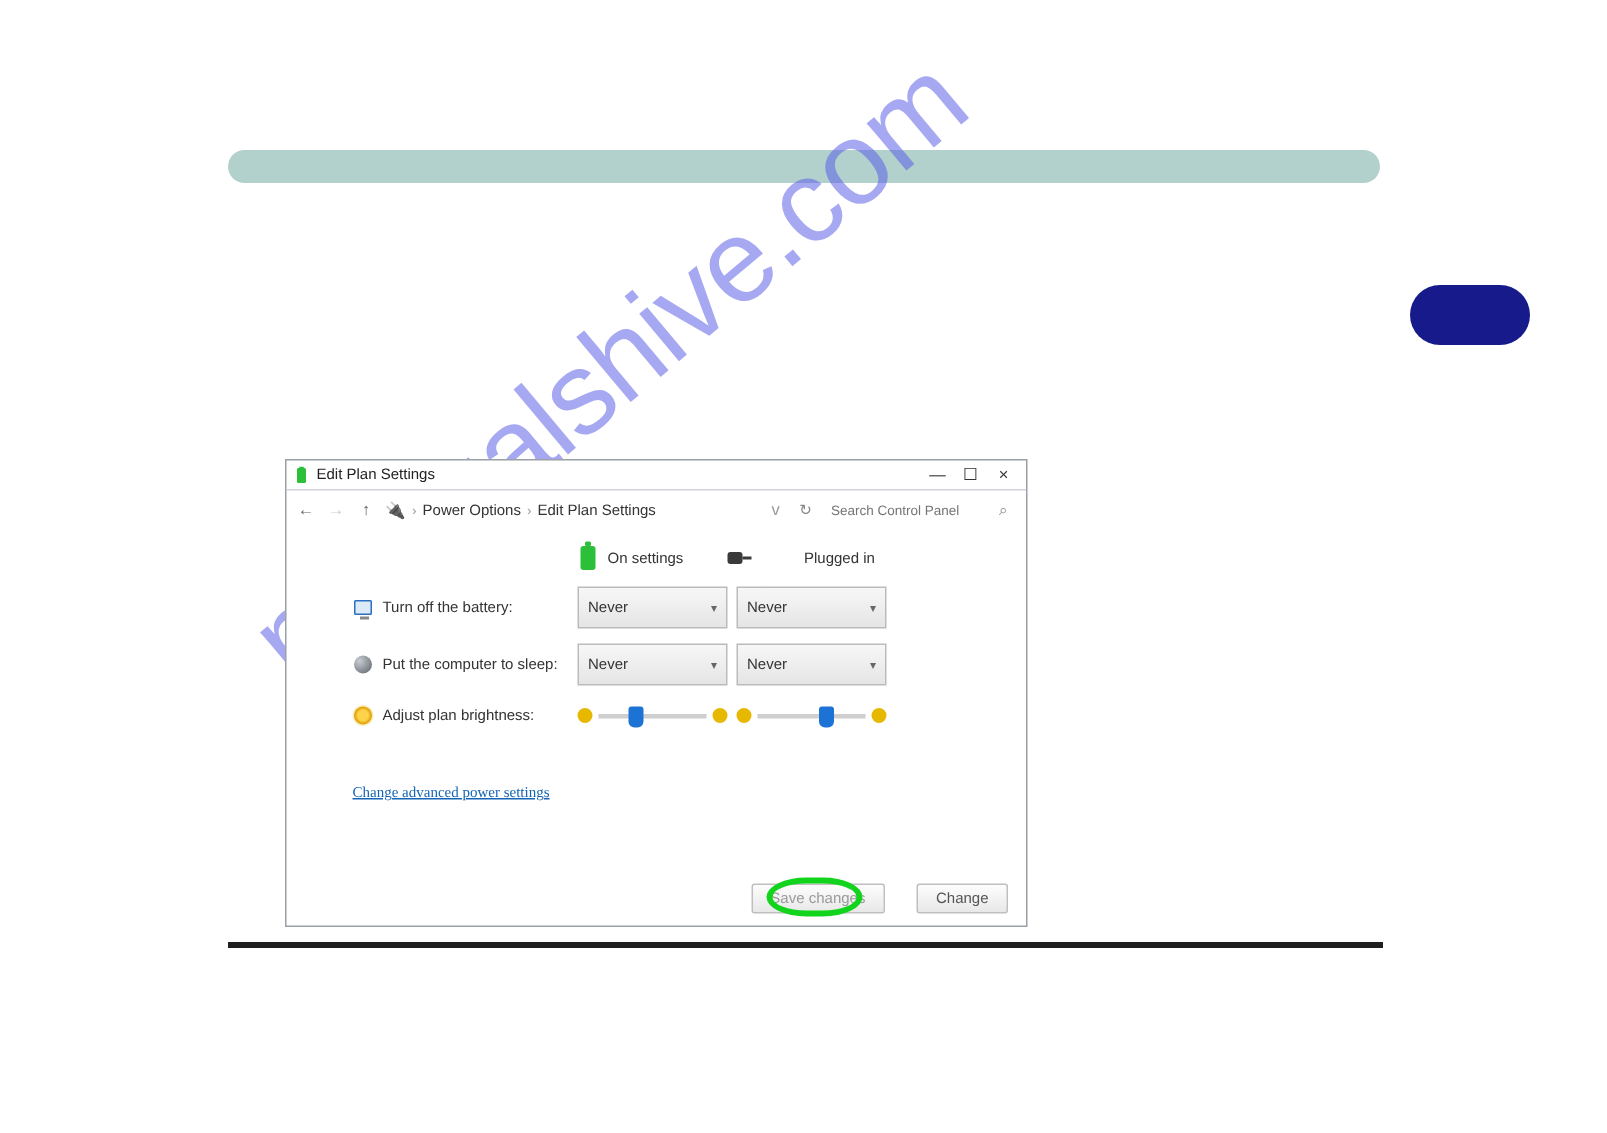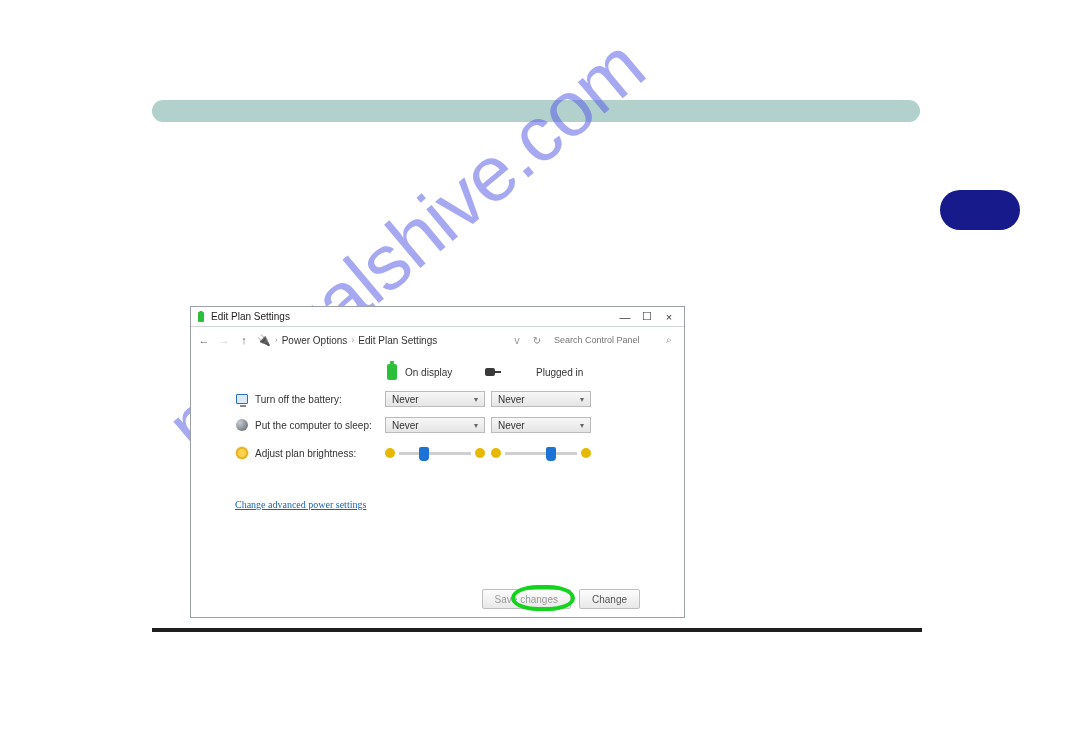--- a/index.html
+++ b/index.html
@@ -185,21 +185,21 @@
   .row .icon-box {
     width:14px; height:14px;
     display:inline-flex;align-items:center;justify-content:center;
   }
   .monitor-icon { width:12px; height:10px; border:1px solid #2a6fc0; background:#dce9f7; border-radius:1px; position:relative; }
   .monitor-icon::after { content:''; position:absolute; left:3px; top:10px; width:6px; height:2px; background:#888; }
   .moon-icon { width:12px;height:12px;border-radius:50%;background:radial-gradient(circle at 30% 30%, #c7cdd3, #5a6066); }
   .sun-icon { width:12px; height:12px; border-radius:50%; background: radial-gradient(circle,#ffd24a 40%, #d99a00 70%); box-shadow: 0 0 2px #e6b300; }
 
   .select {
-    width: 100px; height: 16px;
+    width: 100px; height: 28px;
     background: linear-gradient(#f7f7f7,#e5e5e5);
     border: 1px solid #bbb;
     display:flex; align-items:center; justify-content:space-between;
     padding: 0 6px;
     font-size:10px; color:#333;
   }
   .select .chev { font-size:8px; color:#666; }
 
   .slider {
     width: 100px; height: 20px; position:relative;
@@ -214,23 +214,23 @@
     margin-top: 26px;
     color:#1565b5;
     text-decoration: underline;
     font-size:10px;
     font-family:Liberation Serif, serif;
   }
 
   .footer {
     position:absolute;
     bottom: 8px;
-    right: 44px;
+    right: 12px;
     display:flex;
-    gap: 8px;
+    gap: 21px;
     align-items:center;
   }
   .btn {
     height: 20px;
     padding: 0 12px;
     font-size:10px;
     background: linear-gradient(#fdfdfd,#e8e8e8);
     border:1px solid #bfbfbf;
     border-radius:2px;
     display:inline-flex; align-items:center; justify-content:center;
@@ -288,21 +288,21 @@
   </div>
 
   <div class="content">
 
     <div class="col-headers">
       <div class="col">
         <span class="batt-icon">
           <span class="batt-tip"></span>
             <span class="batt-body"></span>
         </span>
-        <span>On display</span>
+        <span>On settings</span>
       </div>
       <div class="col col2">
         <span class="plug-icon">
           <span class="plug-body"></span>
             <span class="plug-cord"></span>
         </span>
         <span>Plugged in</span>
       </div>
     </div>
 

